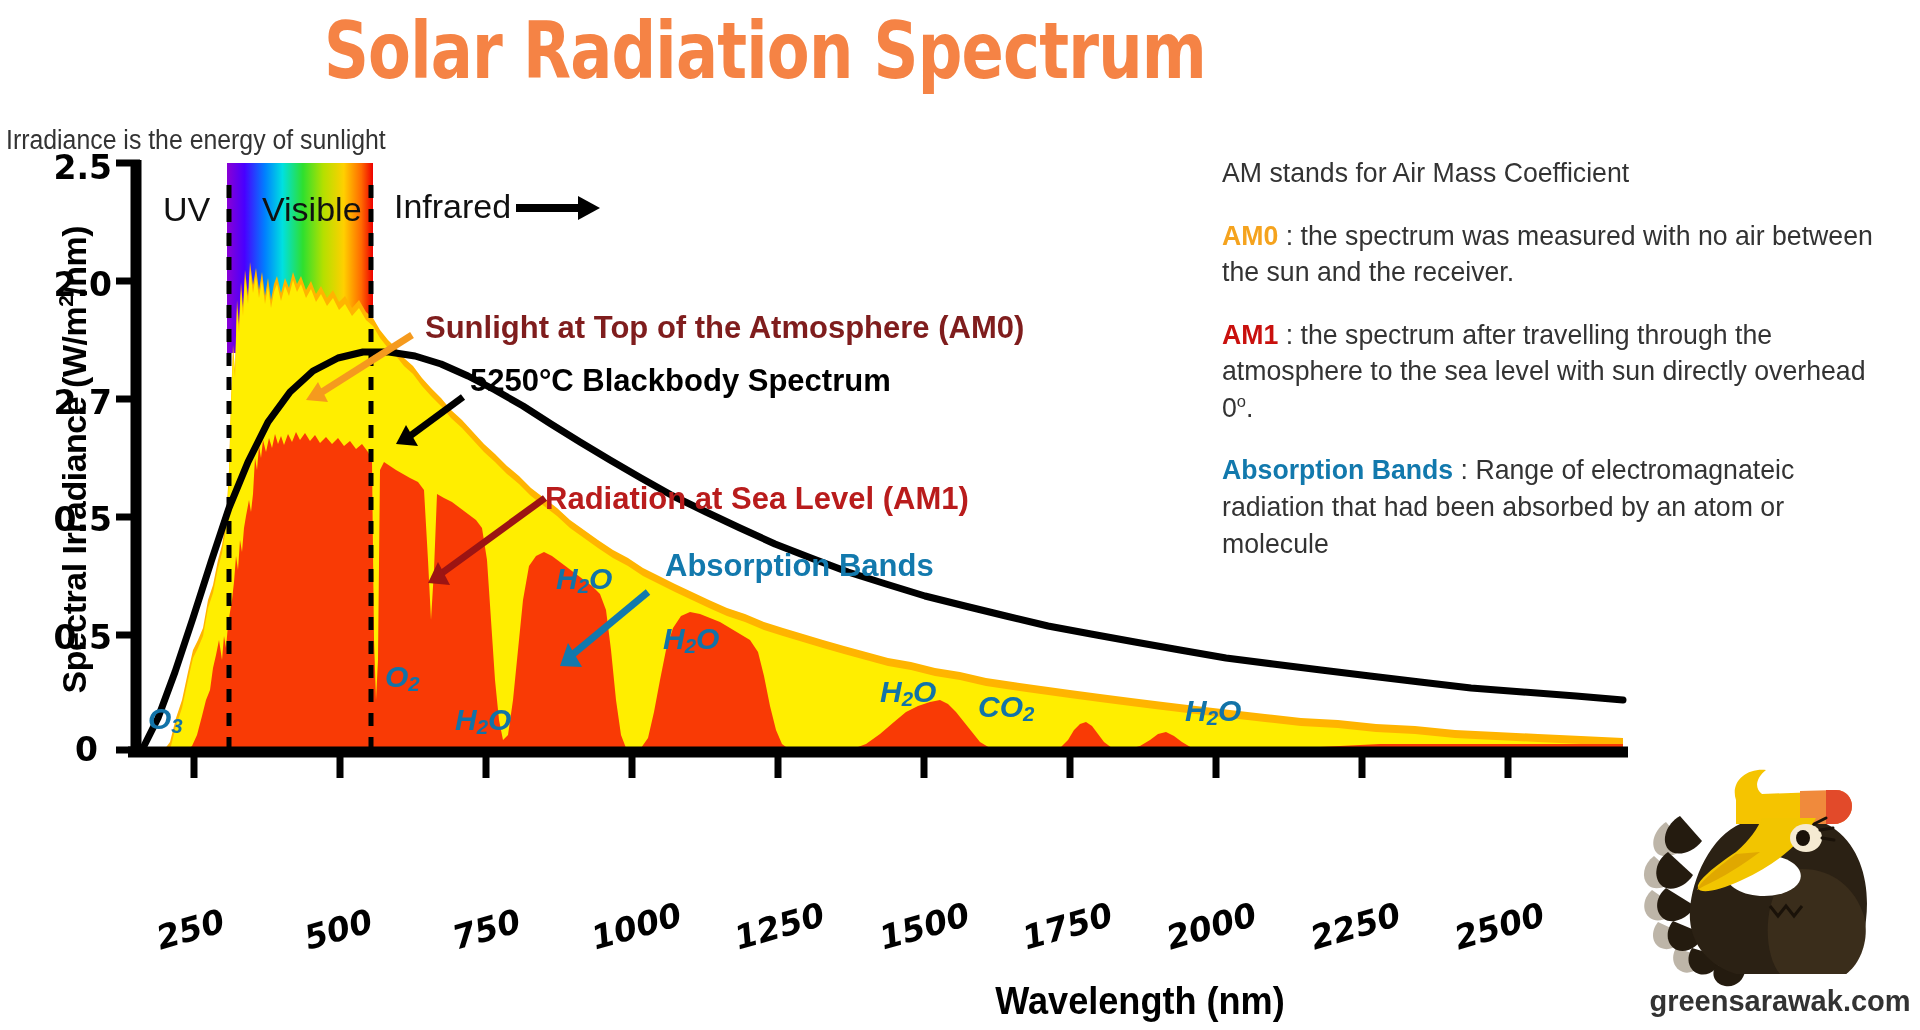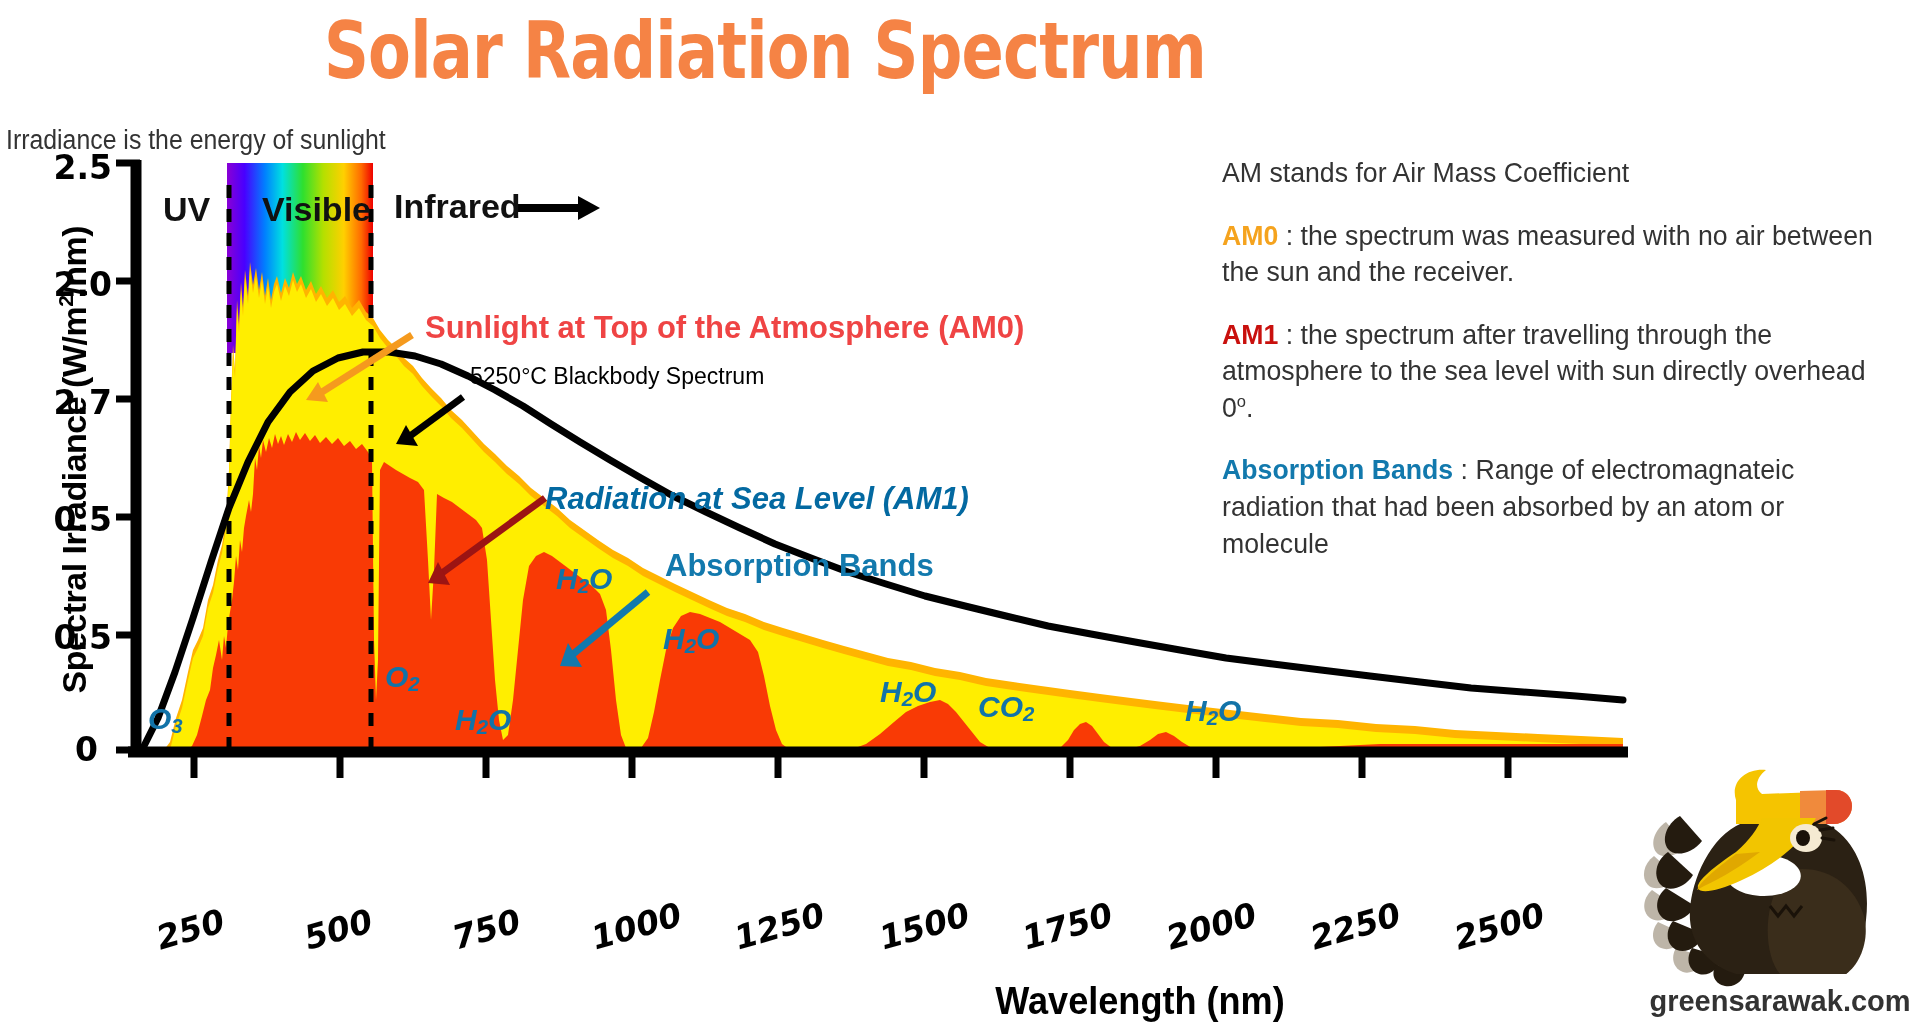--- a/index.html
+++ b/index.html
@@ -26,24 +26,24 @@
   #yticks{position:absolute;left:0;top:0;width:112px;height:1030px;}
 
   #xticks{position:absolute;left:0;top:0;width:1920px;height:1030px;}
   .xtick{position:absolute;font-size:33px;font-weight:bold;font-style:italic;
          color:#000;font-family:"DejaVu Sans",sans-serif;white-space:nowrap;
          transform:rotate(-16deg);transform-origin:left top;}
 
   #chart{position:absolute;left:0;top:0;}
 
   .lbl{position:absolute;white-space:nowrap;}
-  .uv{font-size:34px;font-weight:700;color:#111;}
-  .annotate-orange{font-size:31px;font-weight:bold;color:#ef4444;}
-  .annotate-black{font-size:23px;font-weight:400;color:#000;}
-  .annotate-red{font-size:31px;font-weight:bold;color:#0369a1;font-style:italic;}
+  .uv{font-size:34px;font-weight:400;color:#111;}
+  .annotate-orange{font-size:31px;font-weight:bold;color:#7f1d1d;}
+  .annotate-black{font-size:31px;font-weight:700;color:#000;}
+  .annotate-red{font-size:31px;font-weight:bold;color:#b91c1c;}
   .annotate-blue{font-size:31px;font-weight:bold;color:#1279ad;}
   .mol{font-size:30px;font-weight:600;color:#1273a8;font-style:italic;}
   .mol sub{font-size:.68em;vertical-align:-.22em;}
 
   #panel{position:absolute;left:1222px;top:155px;width:690px;}
   #panel p{margin:0 0 26px 0;font-size:27.5px;line-height:1.33;color:#333;
            transform:scaleX(.97);transform-origin:left top;}
   #panel .k-am0{color:#f5a31e;font-weight:bold;}
   #panel .k-am1{color:#c9100d;font-weight:bold;}
   #panel .k-ab{color:#1279ad;font-weight:bold;}

